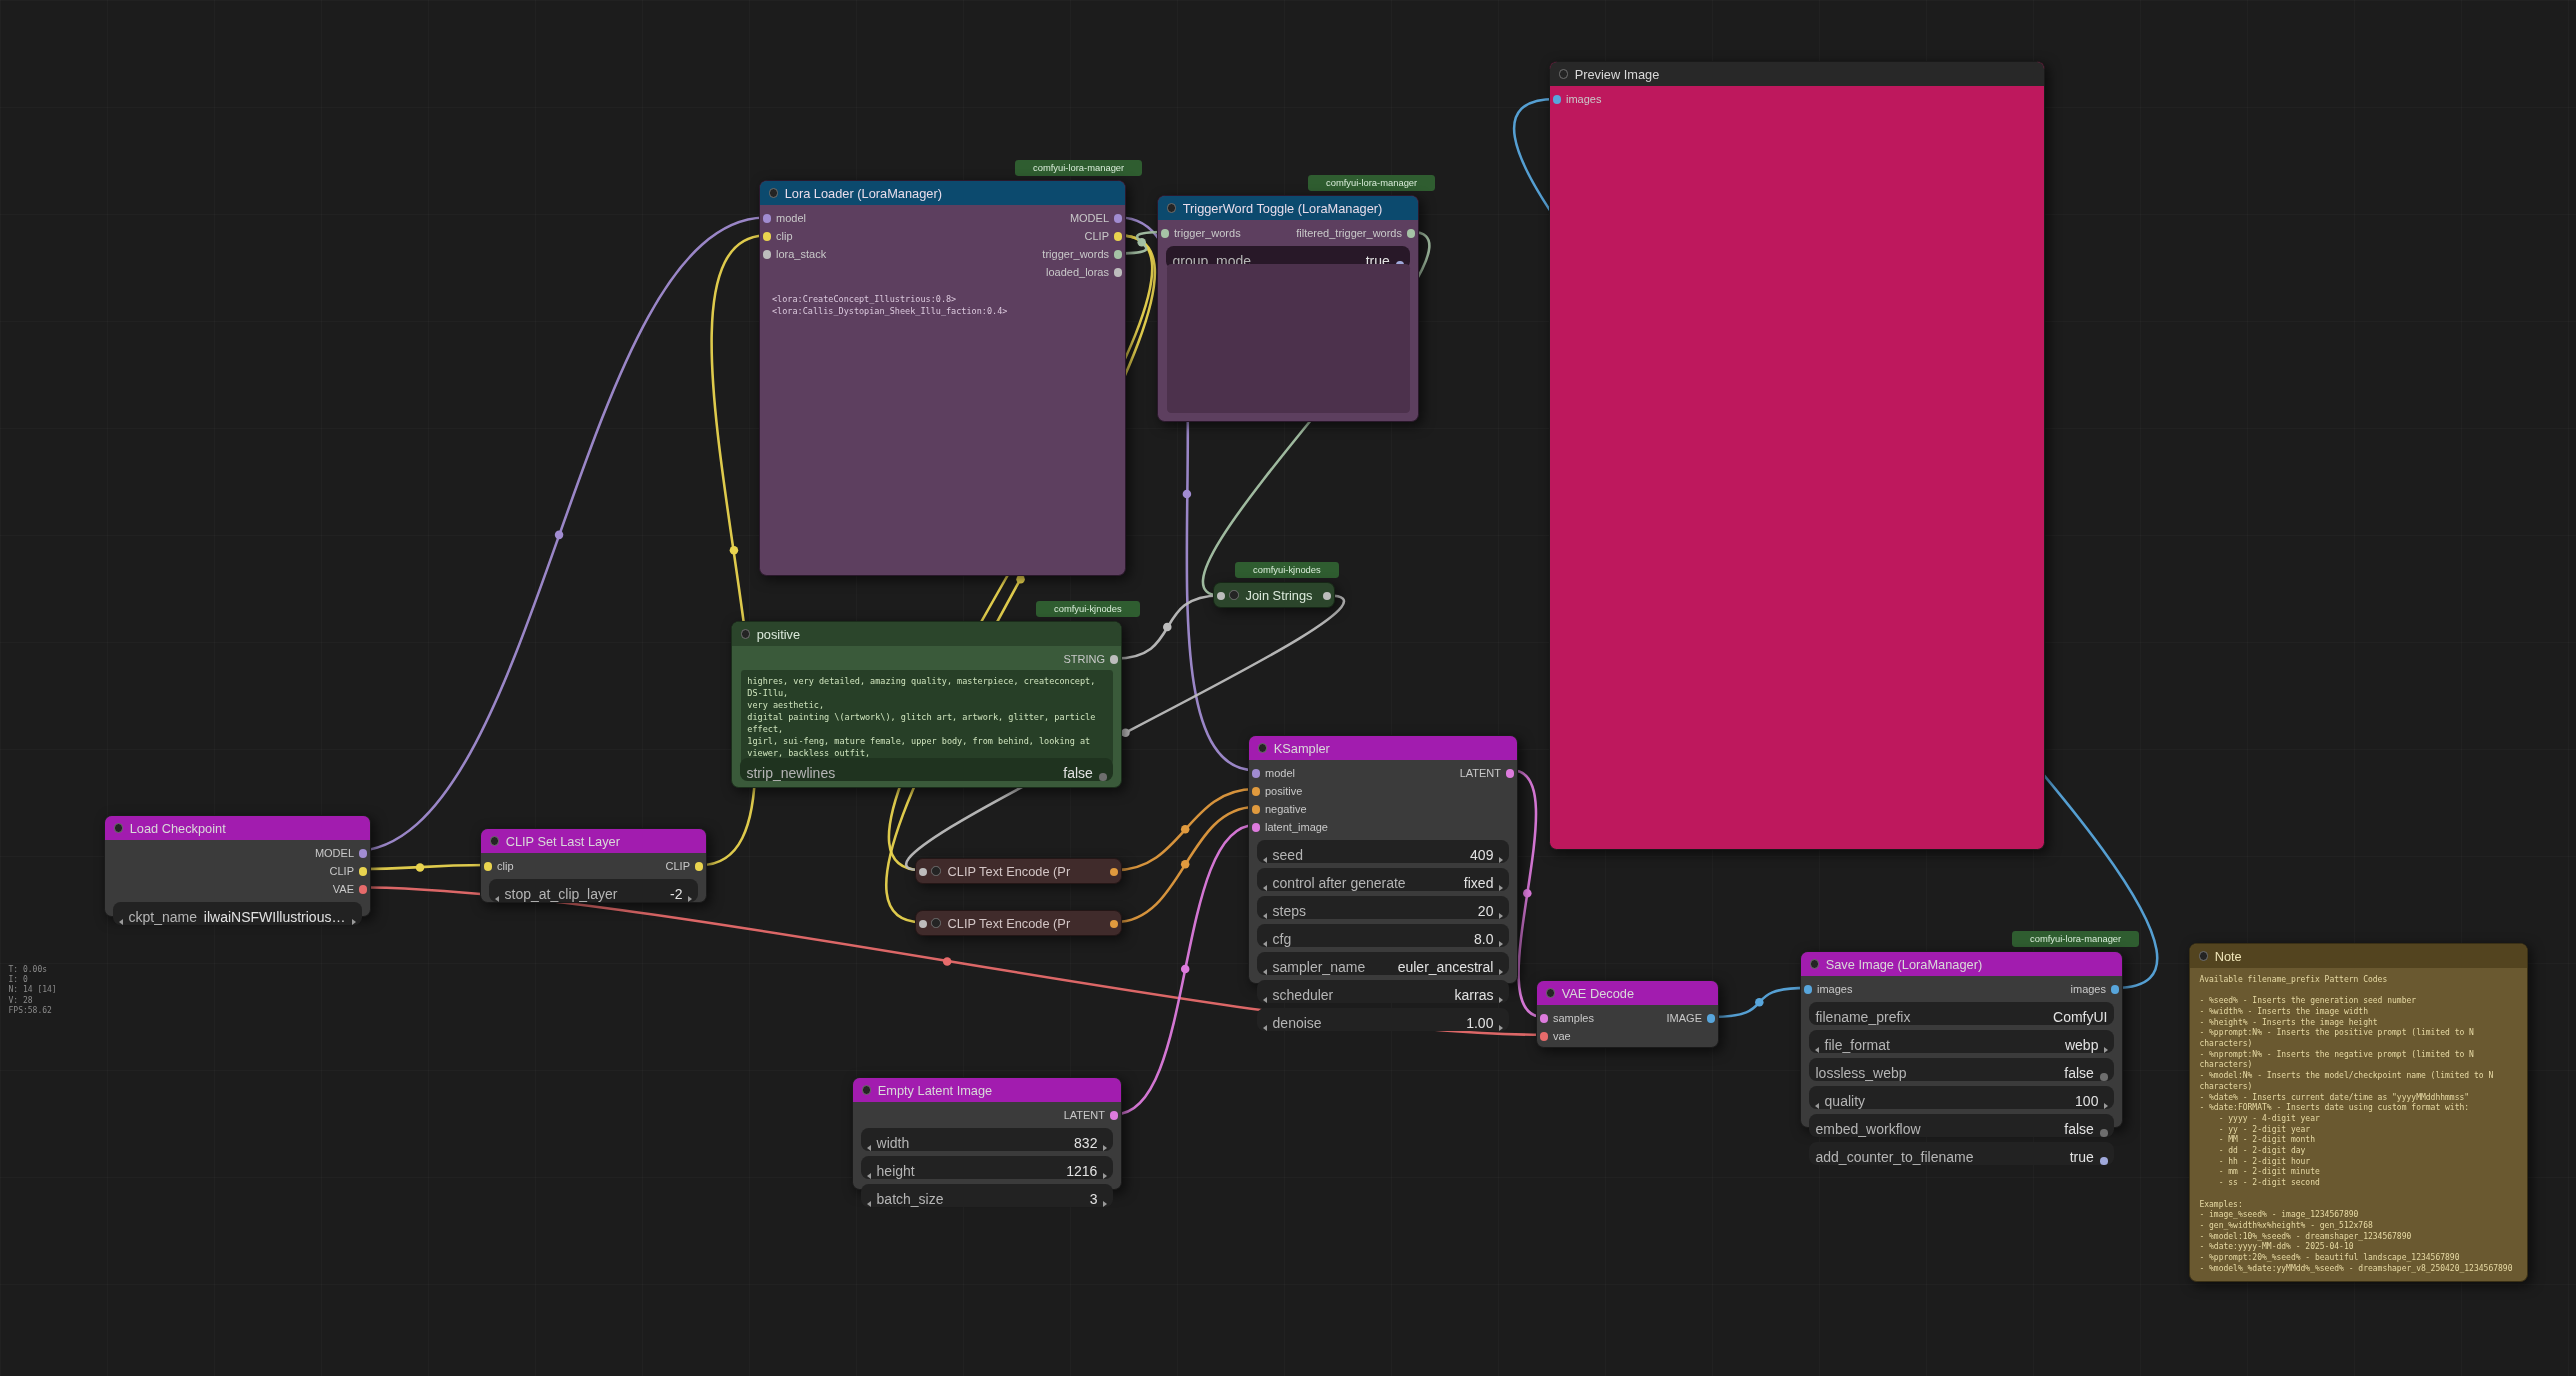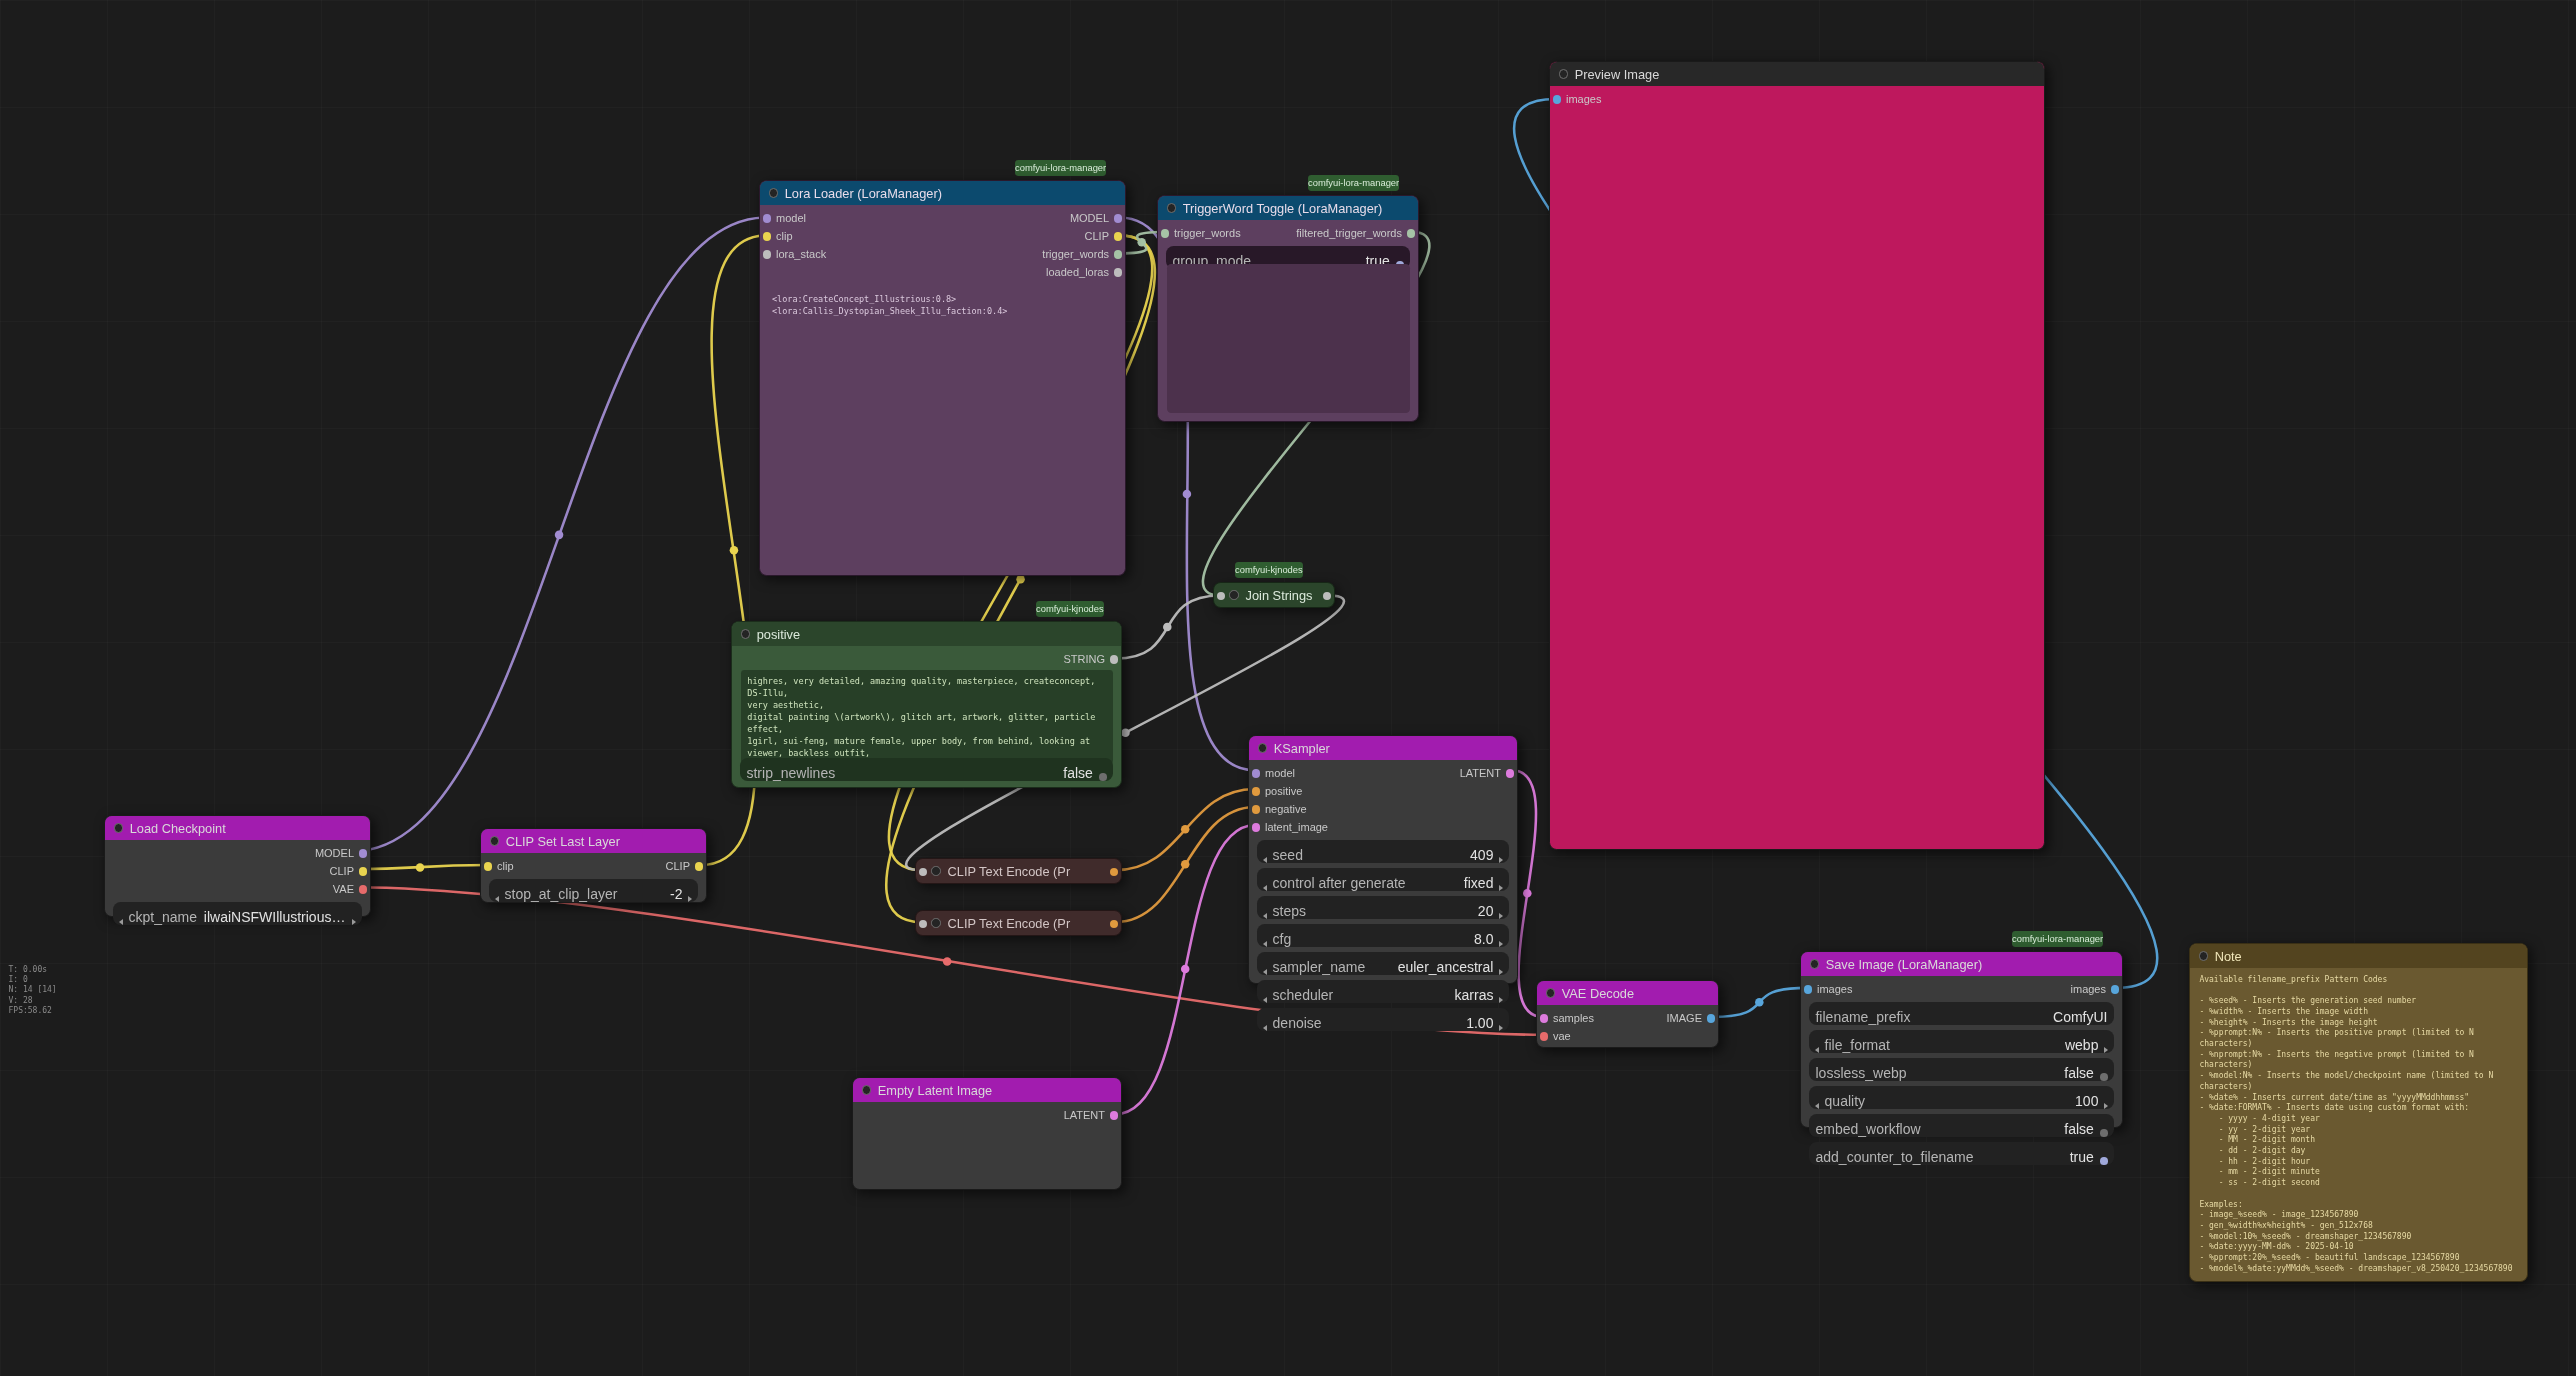--- a/index.html
+++ b/index.html
@@ -24,21 +24,21 @@
   .sl{position:absolute;top:50%;transform:translateY(-50%);font-size:11px;color:#c9c9c9;white-space:nowrap}
   .sl.in{left:16px}.sl.out{right:16px}
   .widgets{padding-top:3.4px}
   .pill{height:23px;margin:0 7.7px 5.1px;background:#222;border-radius:7.7px;display:flex;
     align-items:flex-end;padding:0 6.8px;font-size:14px;color:#b5b5b5;white-space:nowrap;overflow:hidden}
   .wval{margin-left:auto;color:#e2e2e2;padding-left:6.8px;overflow:hidden;text-overflow:ellipsis}
   .arr{width:0;height:0;border-style:solid;flex:0 0 auto}
   .arr.l{border-width:3.4px 4.3px 3.4px 0;border-color:transparent #9a9a9a transparent transparent;margin-right:5.1px}
   .arr.r{border-width:3.4px 0 3.4px 4.3px;border-color:transparent transparent transparent #9a9a9a;margin-left:5.1px}
   .tgl{flex:0 0 auto;width:7.7px;height:7.7px;border-radius:50%;margin-left:6px;background:#777}
-  .badge{position:absolute;z-index:2;height:16px;line-height:16px;padding:0 0;border-radius:3.4px;
+  .badge{position:absolute;z-index:2;height:16px;line-height:16px;padding:0 18px;border-radius:3.4px;
     background:#2f5d30;color:#d9ecd9;font-size:9.4px;white-space:nowrap}
   .purple{background:#5d3f5f;border-color:#2a182b}
   .purple .hd{background:#0c4a6e;color:#e8dcea}
   .purple .pill{background:#281828}
   .green{background:#3a5a3a;border-color:#1b2d1b}
   .green .hd{background:#2b452b;color:#dcead c}
   .green .hd{background:#2b452b;color:#dceadc}
   .green .pill{background:#1f331f}
   .collapsed{height:25.6px;border-radius:7.7px}
   .collapsed .hd{height:24px;border-radius:6.8px;background:transparent}
@@ -338,20 +338,40 @@
 <div class="node" style="left:852px;top:1077px;width:270px;height:113px">
   <div class="hd">
     <span class="cdot"></span>
     <span>Empty Latent Image</span>
   </div>
   <div class="bd">
     <div class="srow">
       <span class="sl out">LATENT</span>
       <span class="pout" style="background: rgb(221, 123, 221);"></span>
     </div>
+    <div class="widgets">
+      <div class="pill">
+        <span class="arr l"></span>
+        <span>width</span>
+        <span class="wval">832</span>
+        <span class="arr r"></span>
+      </div>
+      <div class="pill">
+        <span class="arr l"></span>
+        <span>height</span>
+        <span class="wval">1216</span>
+        <span class="arr r"></span>
+      </div>
+      <div class="pill">
+        <span class="arr l"></span>
+        <span>batch_size</span>
+        <span class="wval">3</span>
+        <span class="arr r"></span>
+      </div>
+    </div>
   </div>
 </div>
 
 <div class="node" style="left:1536px;top:980px;width:183px;height:68px">
   <div class="hd">
     <span class="cdot"></span>
     <span>VAE Decode</span>
   </div>
   <div class="bd">
     <div class="srow">

